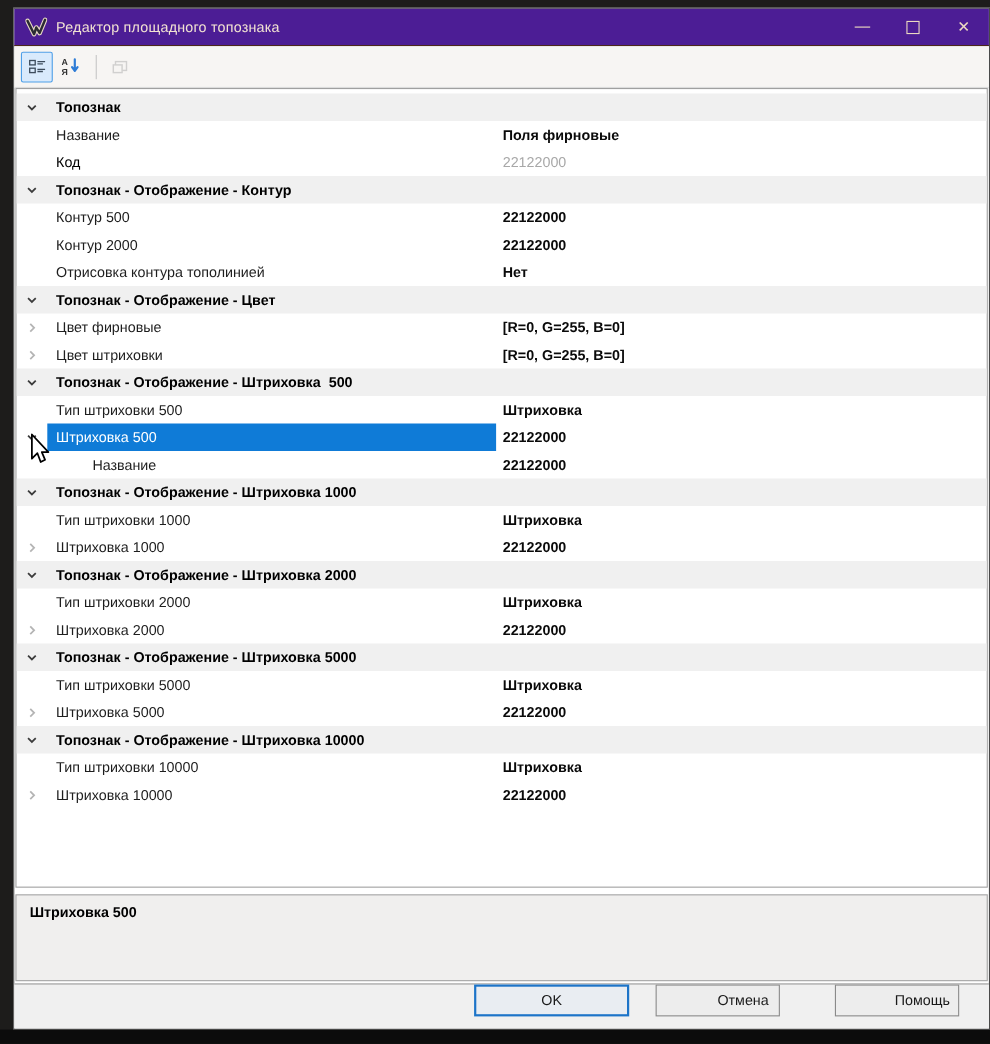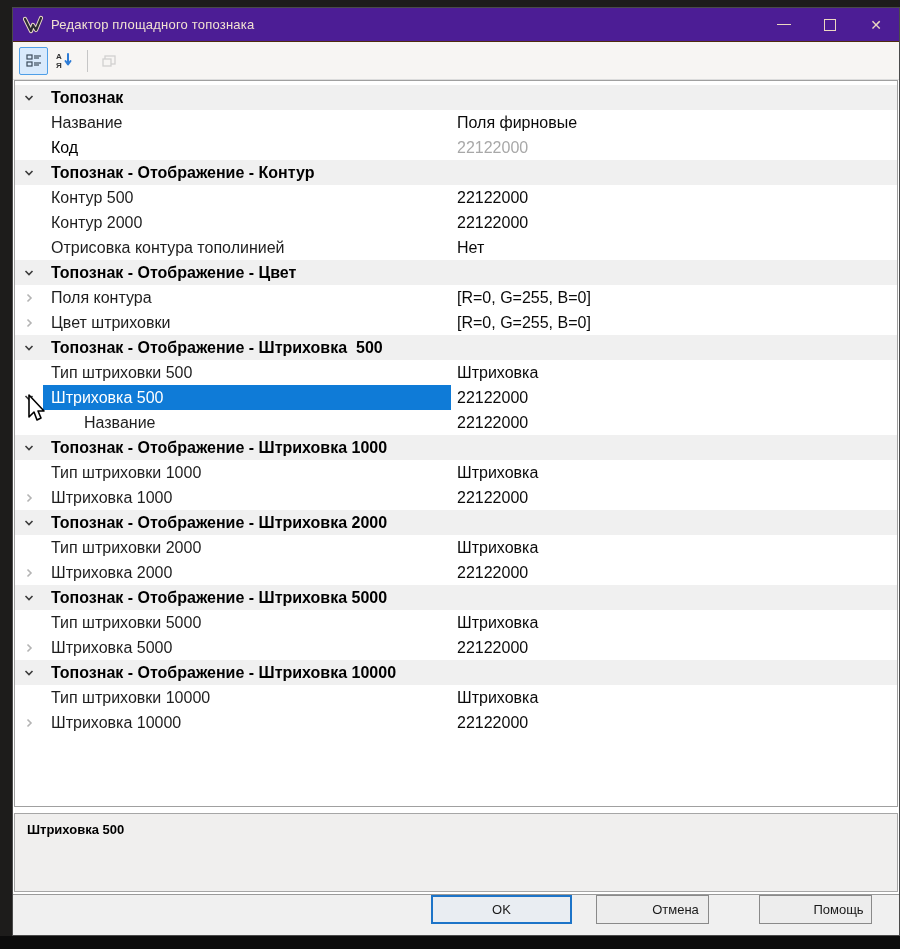--- a/index.html
+++ b/index.html
@@ -39,36 +39,36 @@
   }
   .tb-btn.selected{background:#d9eafc;border-color:#4f9fe8;}
   .tb-btn.disabled{opacity:.55;}
   .tb-sep{width:1px;height:22px;background:#c6c6c6;margin:0 6px;}
   
   .content{flex:1;display:flex;flex-direction:column;padding:0 1px;min-height:0;}
   .grid{
     flex:1;border:1px solid #a0a0a0;box-sizing:border-box;background:#ffffff;
     padding-top:4px;overflow:hidden;position:relative;
   }
-  .row{height:25px;display:flex;align-items:center;font-size:16px;position:relative;}
+  .row{height:25px;display:flex;align-items:center;font-size:13px;position:relative;}
   .row.category{background:#f0f0f0;font-weight:bold;color:#000;}
   .gutter{
     width:28px;flex:0 0 28px;height:100%;display:flex;align-items:center;justify-content:center;
   }
   .name-cell{
     width:408px;flex:0 0 408px;height:100%;display:flex;align-items:center;
     padding-left:8px;box-sizing:border-box;color:#1e1e1e;white-space:pre;overflow:hidden;
   }
   .row.category .name-cell{color:#000;}
   .name-cell.indent1{padding-left:41px;}
   .name-cell.selected{background:#0f7bd7;color:#ffffff;}
   .name-cell.dim{color:#000000;}
   .value-cell{
     flex:1;height:100%;display:flex;align-items:center;padding-left:6px;
-    font-weight:normal;color:#0a0a0a;white-space:nowrap;overflow:hidden;
+    font-weight:bold;color:#0a0a0a;white-space:nowrap;overflow:hidden;
   }
   .value-cell.dim{color:#a8a8a8;font-weight:normal;}
   
   .desc{
     flex:0 0 79px;margin:6px 0 2px 0;border:1px solid #a6a6a6;background:#f0efee;
     padding:8px 12px;box-sizing:border-box;
   }
   .desc .desc-title{font-size:13px;font-weight:bold;color:#000;margin-bottom:6px;}
   .desc .desc-text{font-size:13px;color:#1c1c1c;}
   
@@ -189,21 +189,21 @@
             </svg>
           </div>
           <div class="name-cell">Топознак - Отображение - Цвет</div>
         </div>
         <div class="row property">
           <div class="gutter">
             <svg width="12" height="12" viewBox="0 0 12 12">
               <path d="M4.5 2.5 L8 6 L4.5 9.5" fill="none" stroke="#b4b4b4" stroke-width="1.6"></path>
             </svg>
           </div>
-          <div class="name-cell">Поля контура</div>
+          <div class="name-cell">Цвет фирновые</div>
           <div class="value-cell">[R=0, G=255, B=0]</div>
         </div>
         <div class="row property">
           <div class="gutter">
             <svg width="12" height="12" viewBox="0 0 12 12">
               <path d="M4.5 2.5 L8 6 L4.5 9.5" fill="none" stroke="#b4b4b4" stroke-width="1.6"></path>
             </svg>
           </div>
           <div class="name-cell">Цвет штриховки</div>
           <div class="value-cell">[R=0, G=255, B=0]</div>

